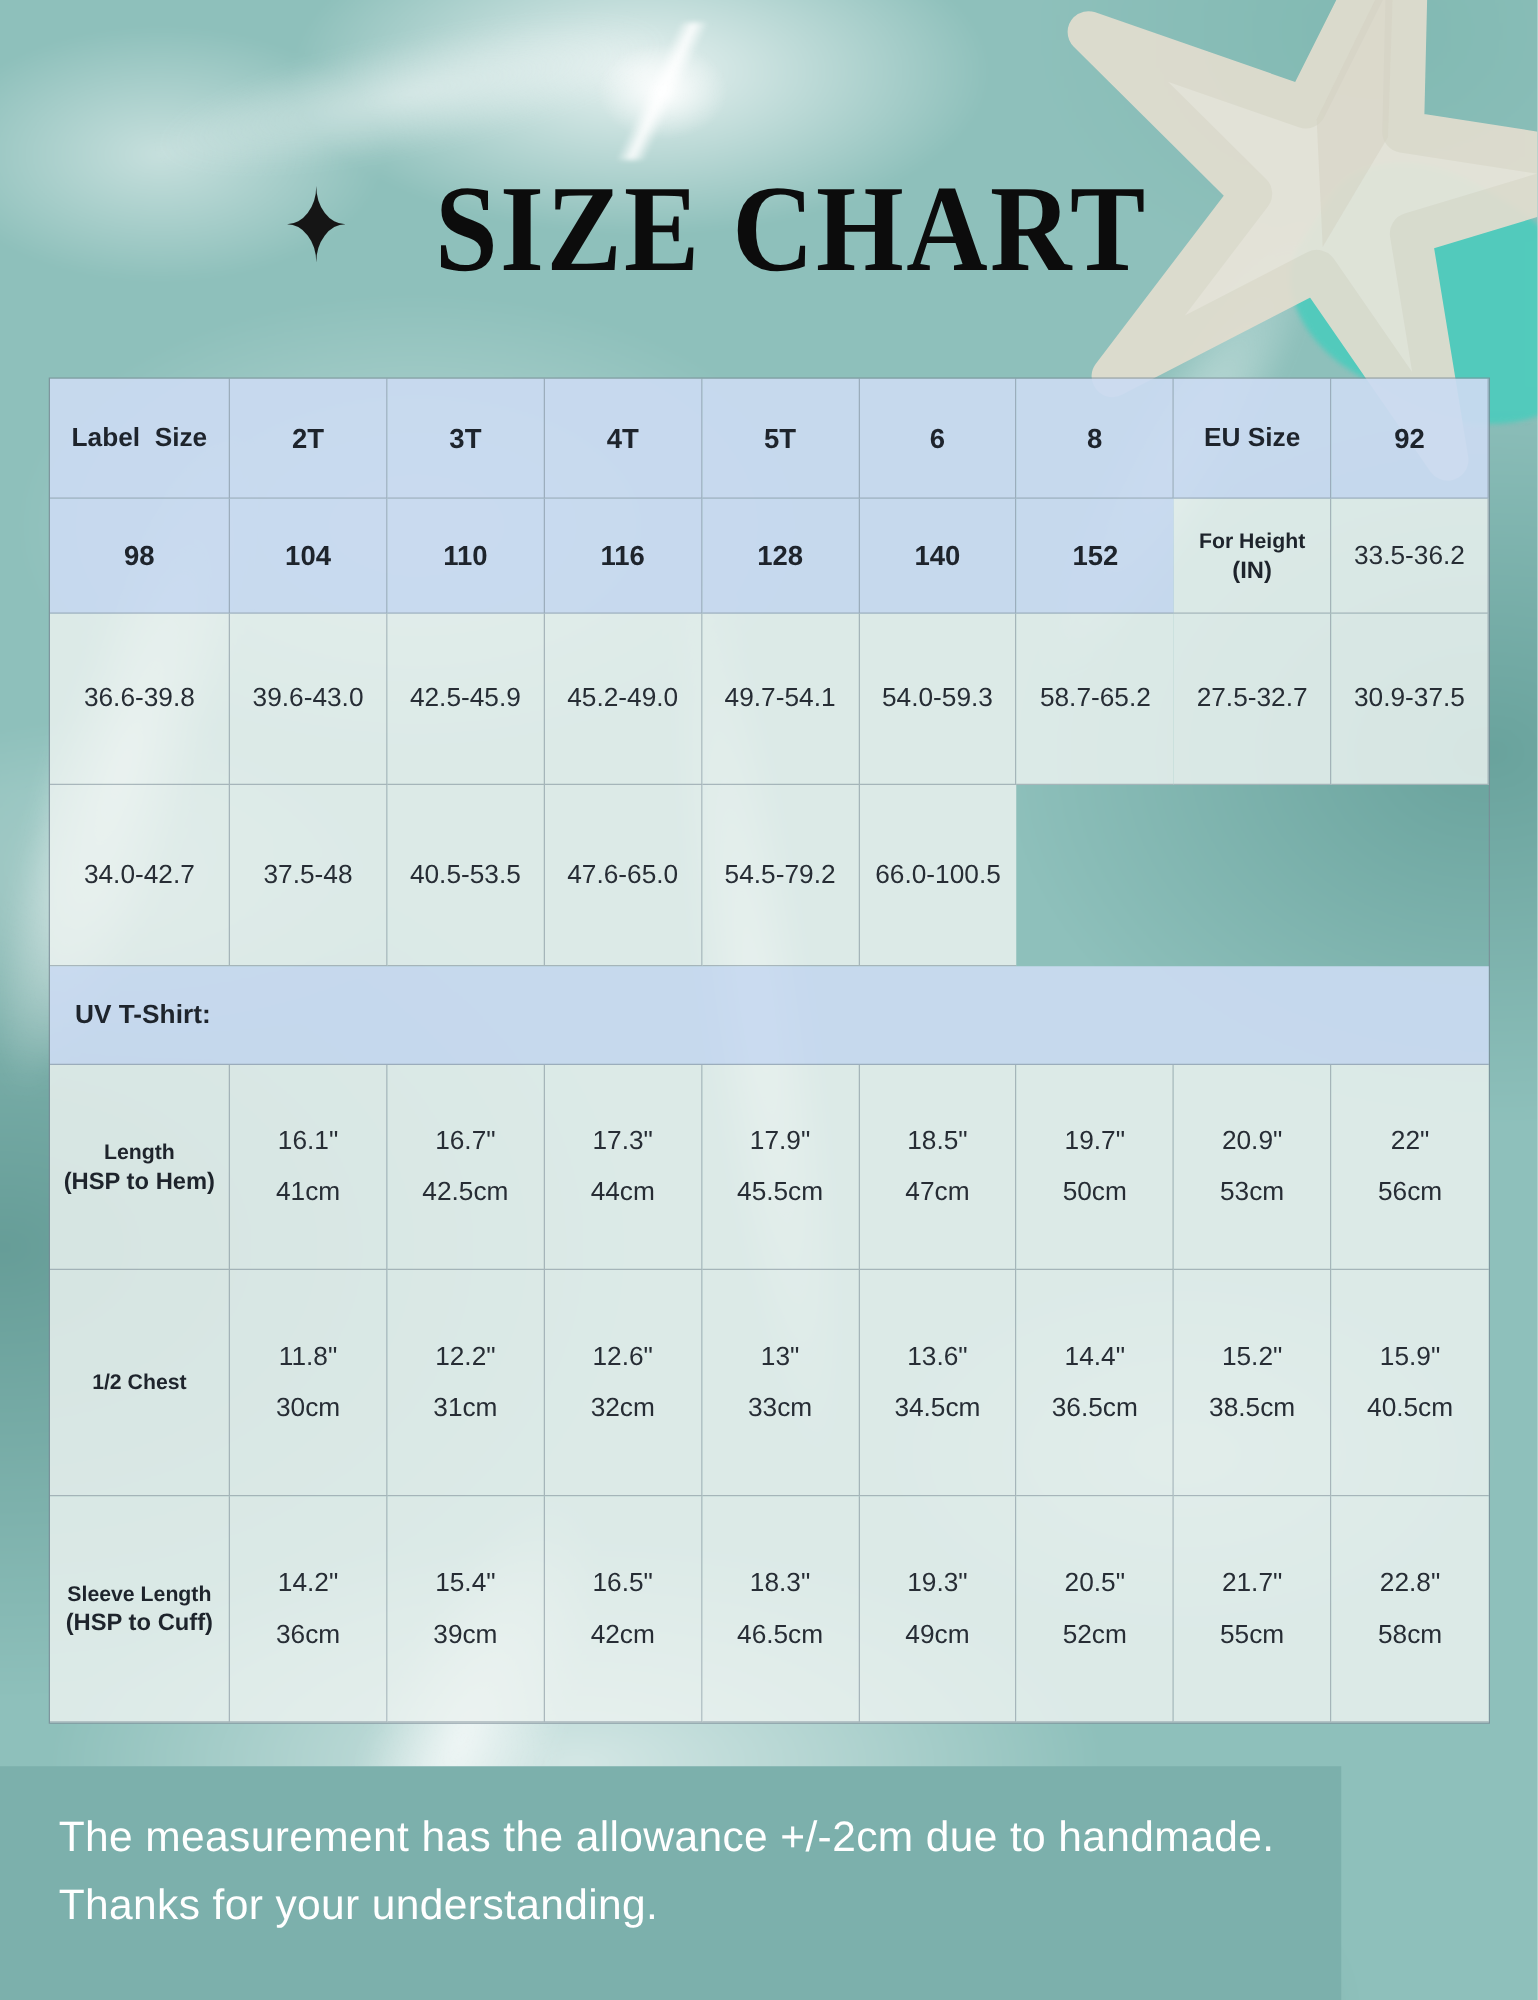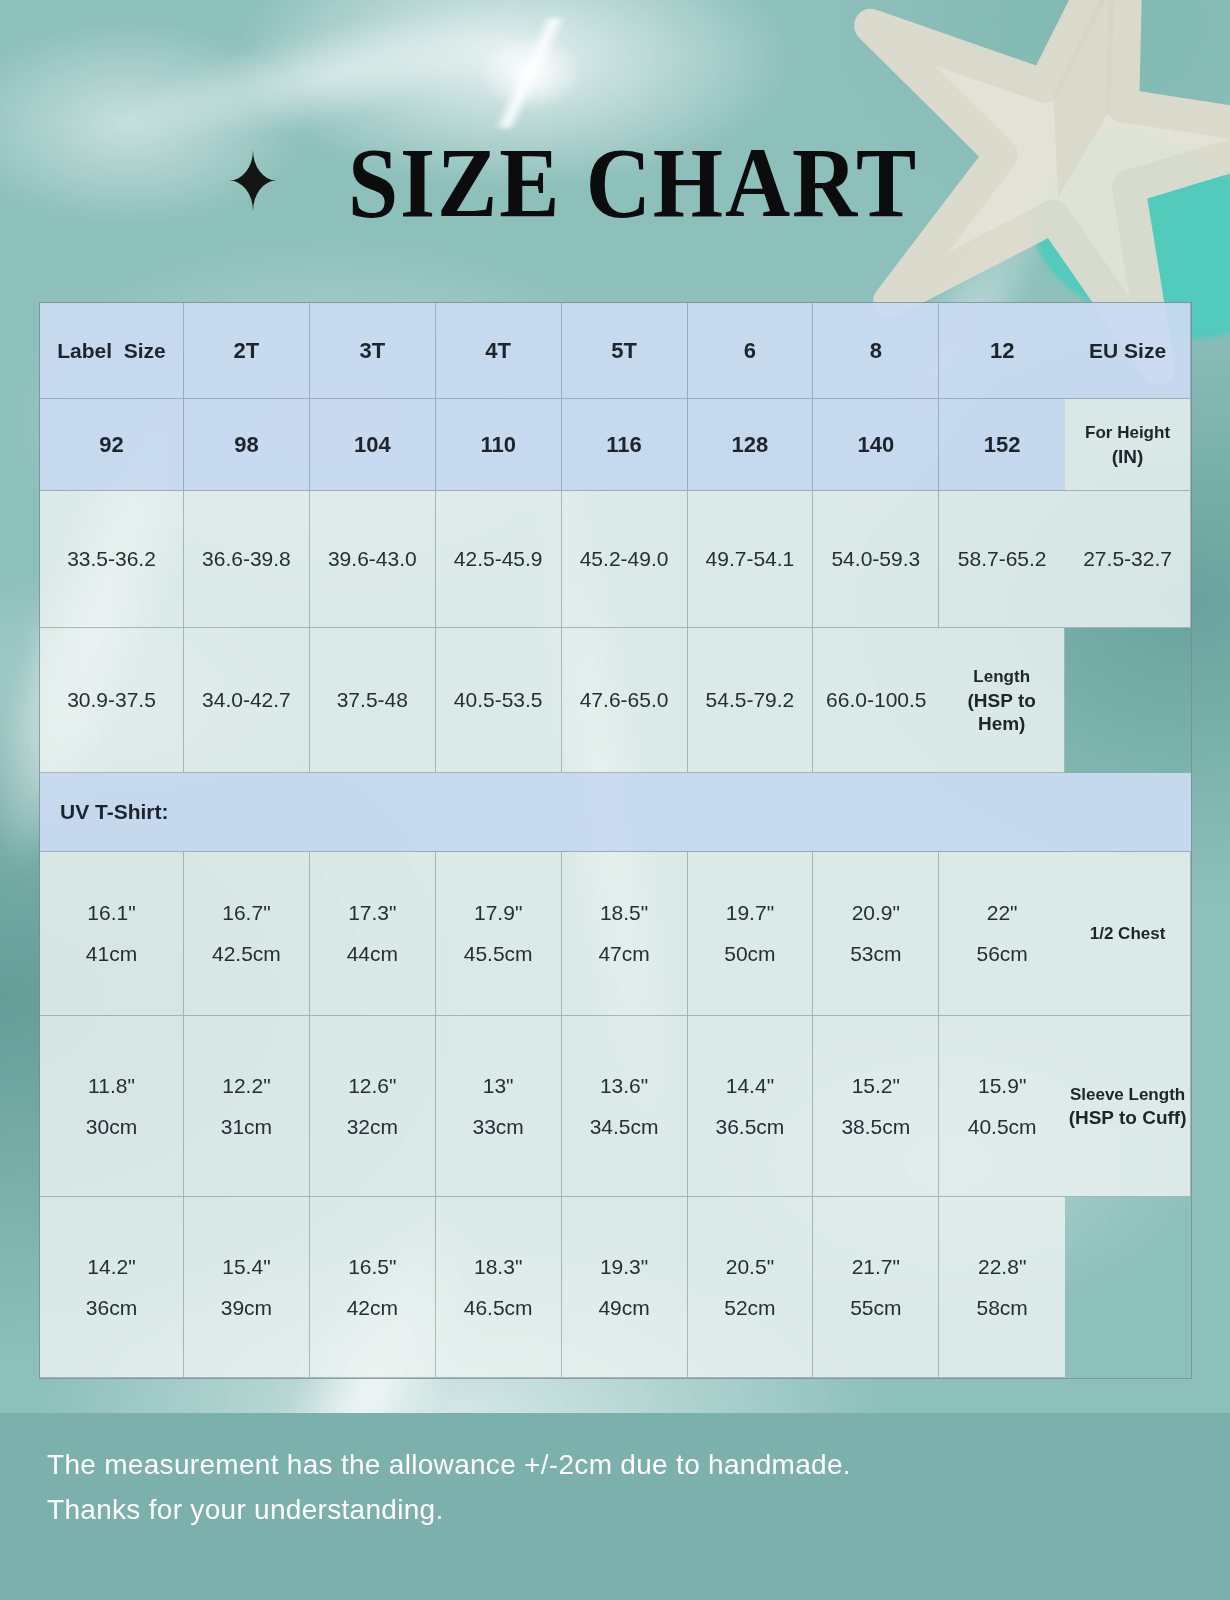--- a/index.html
+++ b/index.html
@@ -64,23 +64,23 @@
   .section{grid-column:1 / -1;align-items:flex-start;padding-left:20px;}
   .hdr-label{font-weight:bold;font-size:21px;white-space:pre;text-align:center;}
   .hdr-val{font-weight:bold;font-size:22px;}
   .data-val{font-size:21px;color:#272d35;}
   .lbl{font-weight:bold;font-size:17px;line-height:1.5;}
   .lbl2{font-weight:bold;font-size:19px;line-height:1.2;}
   .lbl2:empty{display:none;}
   .dual{row-gap:17px;}
 
   
-  .footer{position:absolute;left:0;top:1413px;width:1230px;height:187px;z-index:3;
+  .footer{position:absolute;left:0;top:1413px;width:1073px;height:187px;z-index:3;
     background:#7cb0ac;color:#ffffff;box-sizing:border-box;
-    padding:30px 40px 0 47px;font-size:28px;line-height:1.6;letter-spacing:.3px;}
+    padding:30px 40px 0 47px;font-size:34px;line-height:1.6;letter-spacing:.3px;}
 </style>
 </head>
 <body>
 
 <div class="page">
 
   <div class="water-bg"></div>
   <div class="streak s1"></div>
   <div class="streak s2"></div>
   <div class="streak s3"></div>
@@ -115,23 +115,20 @@
       </div>
     <div class="cell row-blue">
         <span class="hdr-val">5T</span>
       </div>
     <div class="cell row-blue">
         <span class="hdr-val">6</span>
       </div>
     <div class="cell row-blue">
         <span class="hdr-val">8</span>
       </div>
-    <div class="cell row-blue last">
-        <span class="hdr-val">12</span>
-      </div>
 
     <div class="cell row-blue">
         <span class="hdr-label">EU Size</span>
       </div>
     <div class="cell row-blue">
         <span class="hdr-val">92</span>
       </div>
     <div class="cell row-blue">
         <span class="hdr-val">98</span>
       </div>
@@ -201,27 +198,27 @@
     <div class="cell row-body">
         <span class="data-val">47.6-65.0</span>
       </div>
     <div class="cell row-body">
         <span class="data-val">54.5-79.2</span>
       </div>
     <div class="cell row-body last">
         <span class="data-val">66.0-100.5</span>
       </div>
 
+    <div class="cell row-blue section last">
+        <span class="hdr-label">UV T-Shirt:</span>
+      </div>
+
     <div class="cell row-body">
         <span class="lbl">Length</span>
         <span class="lbl2">(HSP to Hem)</span>
-      </div>
-
-    <div class="cell row-blue section last">
-        <span class="hdr-label">UV T-Shirt:</span>
       </div>
     <div class="cell row-body dual">
         <span class="data-val">16.1"</span>
         <span class="data-val">41cm</span>
       </div>
     <div class="cell row-body dual">
         <span class="data-val">16.7"</span>
         <span class="data-val">42.5cm</span>
       </div>
     <div class="cell row-body dual">

